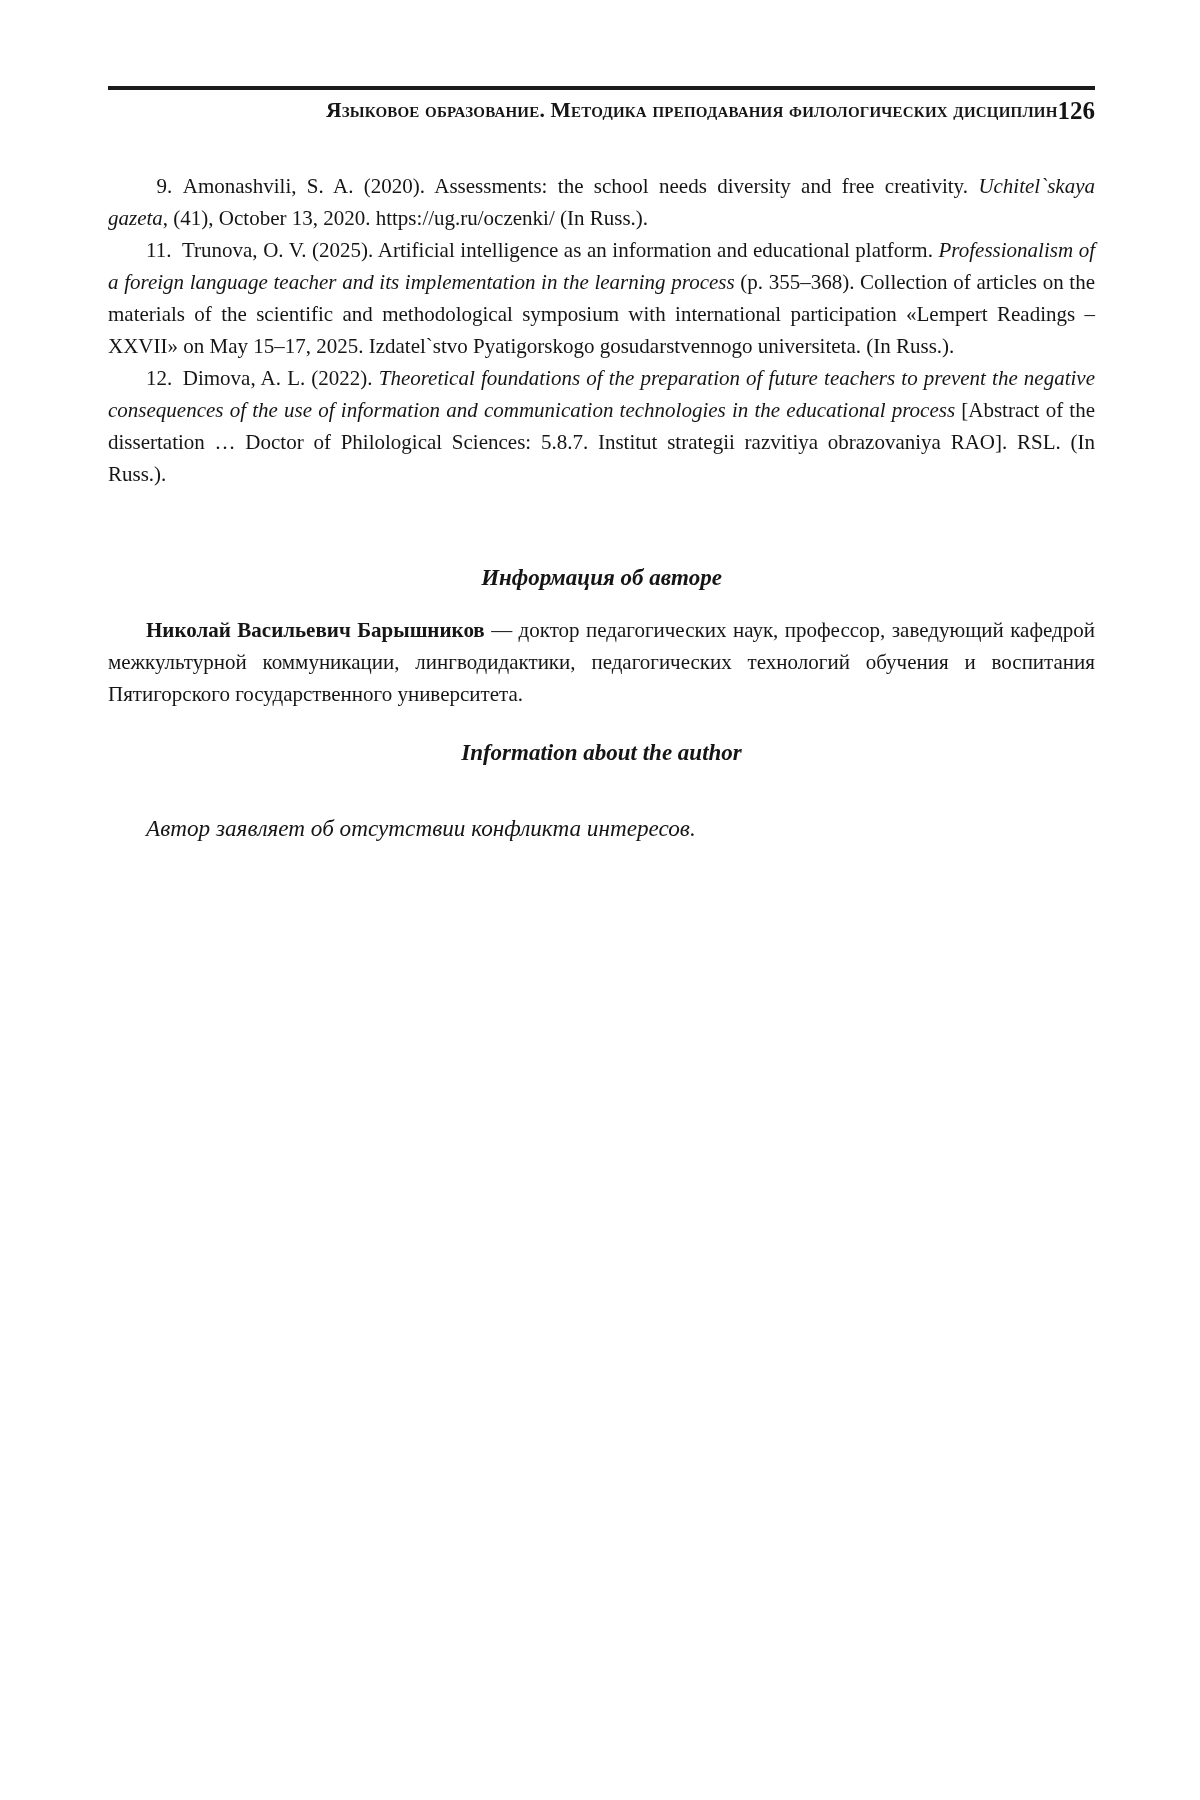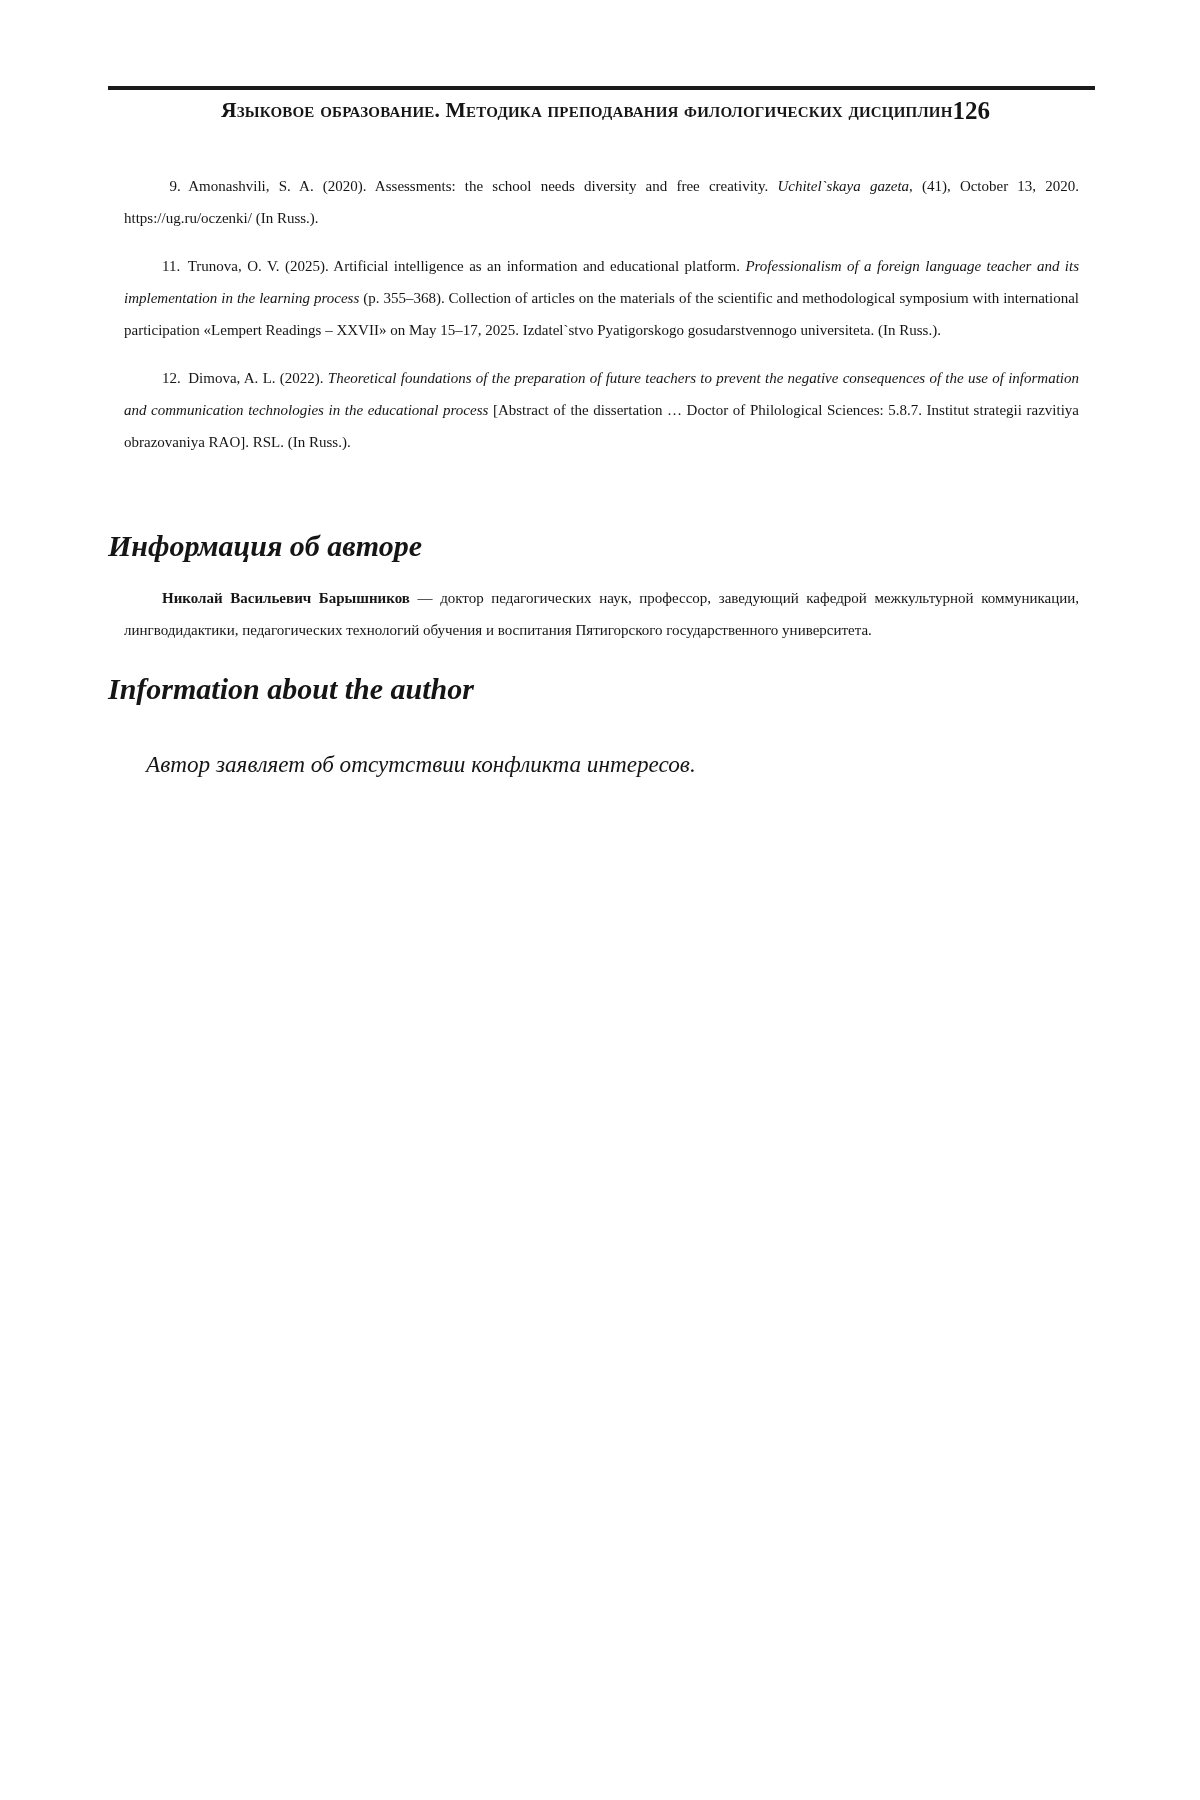--- a/index.html
+++ b/index.html
@@ -19,21 +19,21 @@
   }
   
   .head-rule {
     margin-top: 86px;
     border: 0;
     border-top: 4px solid #1b1b1b;
     height: 0;
   }
   .running-head {
     display: flex;
-    justify-content: center;
+    justify-content: flex-end;
     align-items: flex-end;
     margin-top: 7px;
   }
   .rh-title {
     font-weight: 700;
     font-variant: small-caps;
     font-size: 21.5px;
     letter-spacing: 0.2px;
     padding-left: 8px;
     white-space: nowrap;
@@ -41,33 +41,34 @@
   .rh-page-num {
     font-weight: 700;
     font-size: 25px;
     line-height: 1;
   }
   
   .refs-block {
     margin-top: 47px;
   }
   p.ref, p.para {
-    margin: 16px;
-    font-size: 15px;
+    margin: 0;
+    font-size: 21px;
     line-height: 32px;
     text-align: justify;
     text-indent: 38px;
   }
   .it { font-style: italic; }
   .bd { font-weight: 700; }
   .section-heading {
-    font-size: 30px;
+    font-size: 23px;
     line-height: 32px;
     font-weight: 700;
     font-style: italic;
+    text-align: center;
     text-indent: 0;
   }
   .heading-ru { margin: 72px 0 20px 0; }
   .heading-en { margin: 27px 0 22px 0; }
   .conflict-block { margin-top: 43px; }
   p.conflict-line {
     margin: 0 0 9px 0;
     font-size: 23.2px;
     line-height: 32px;
     font-style: italic;

